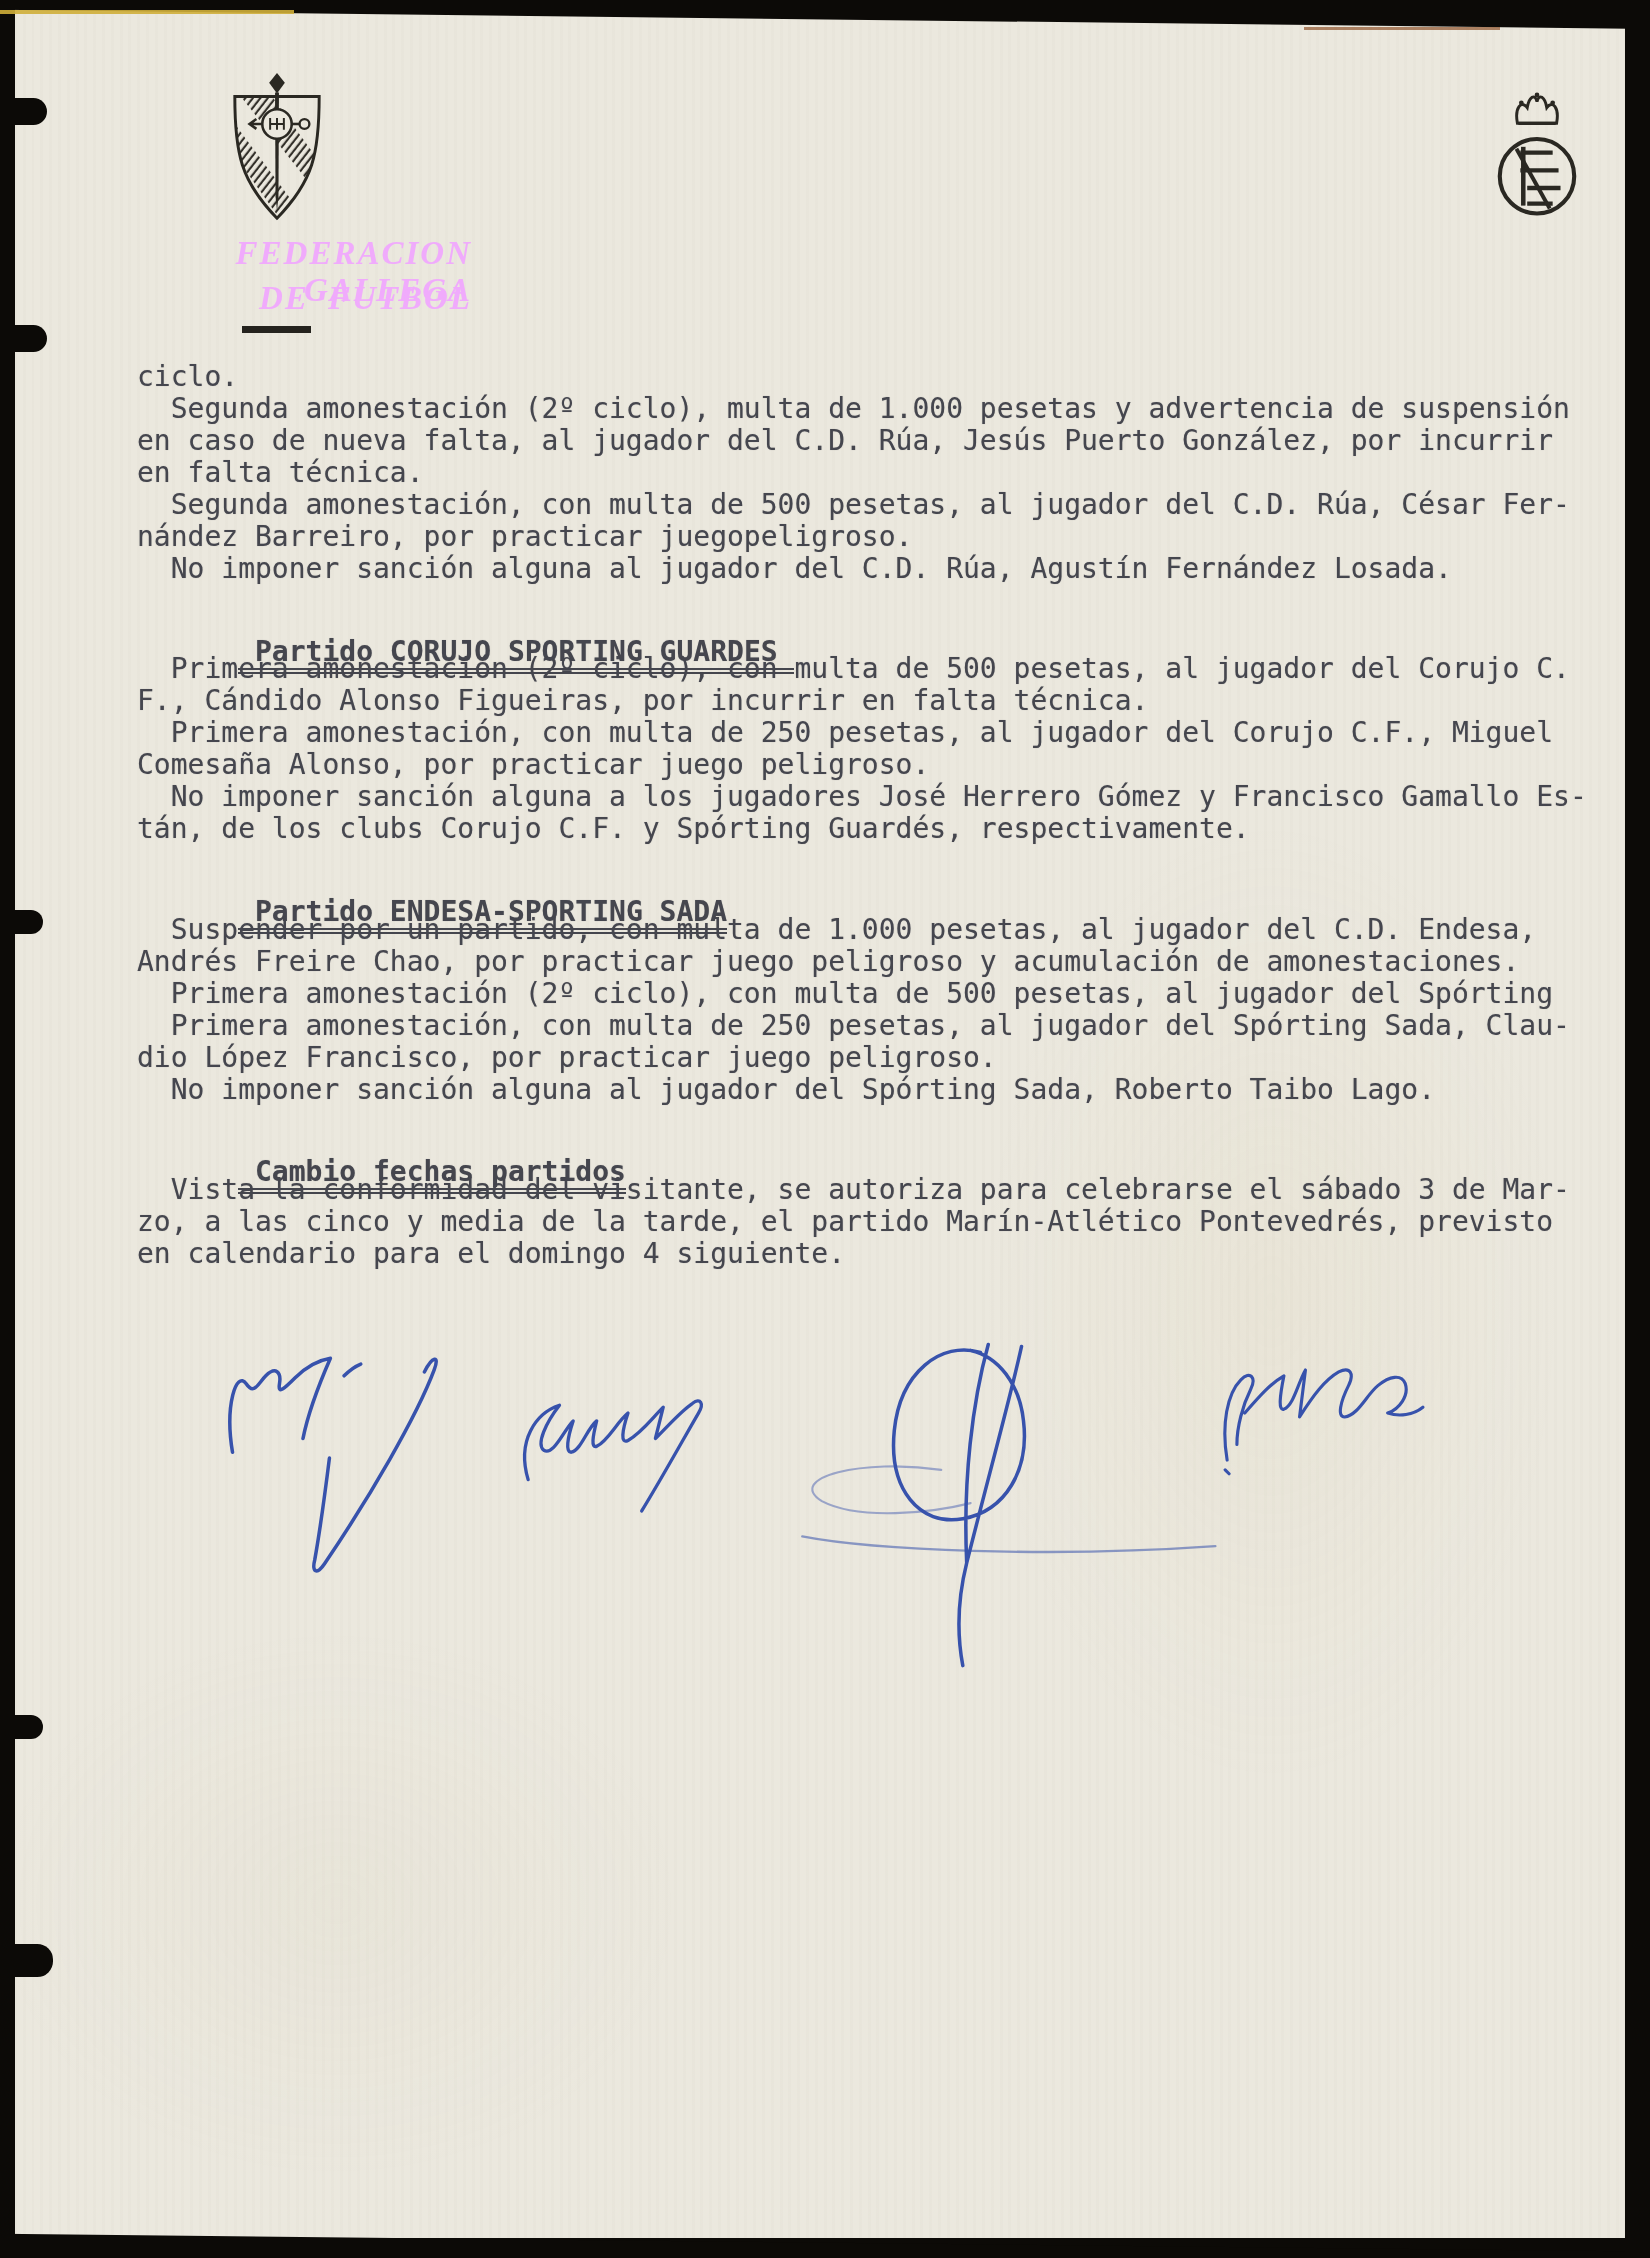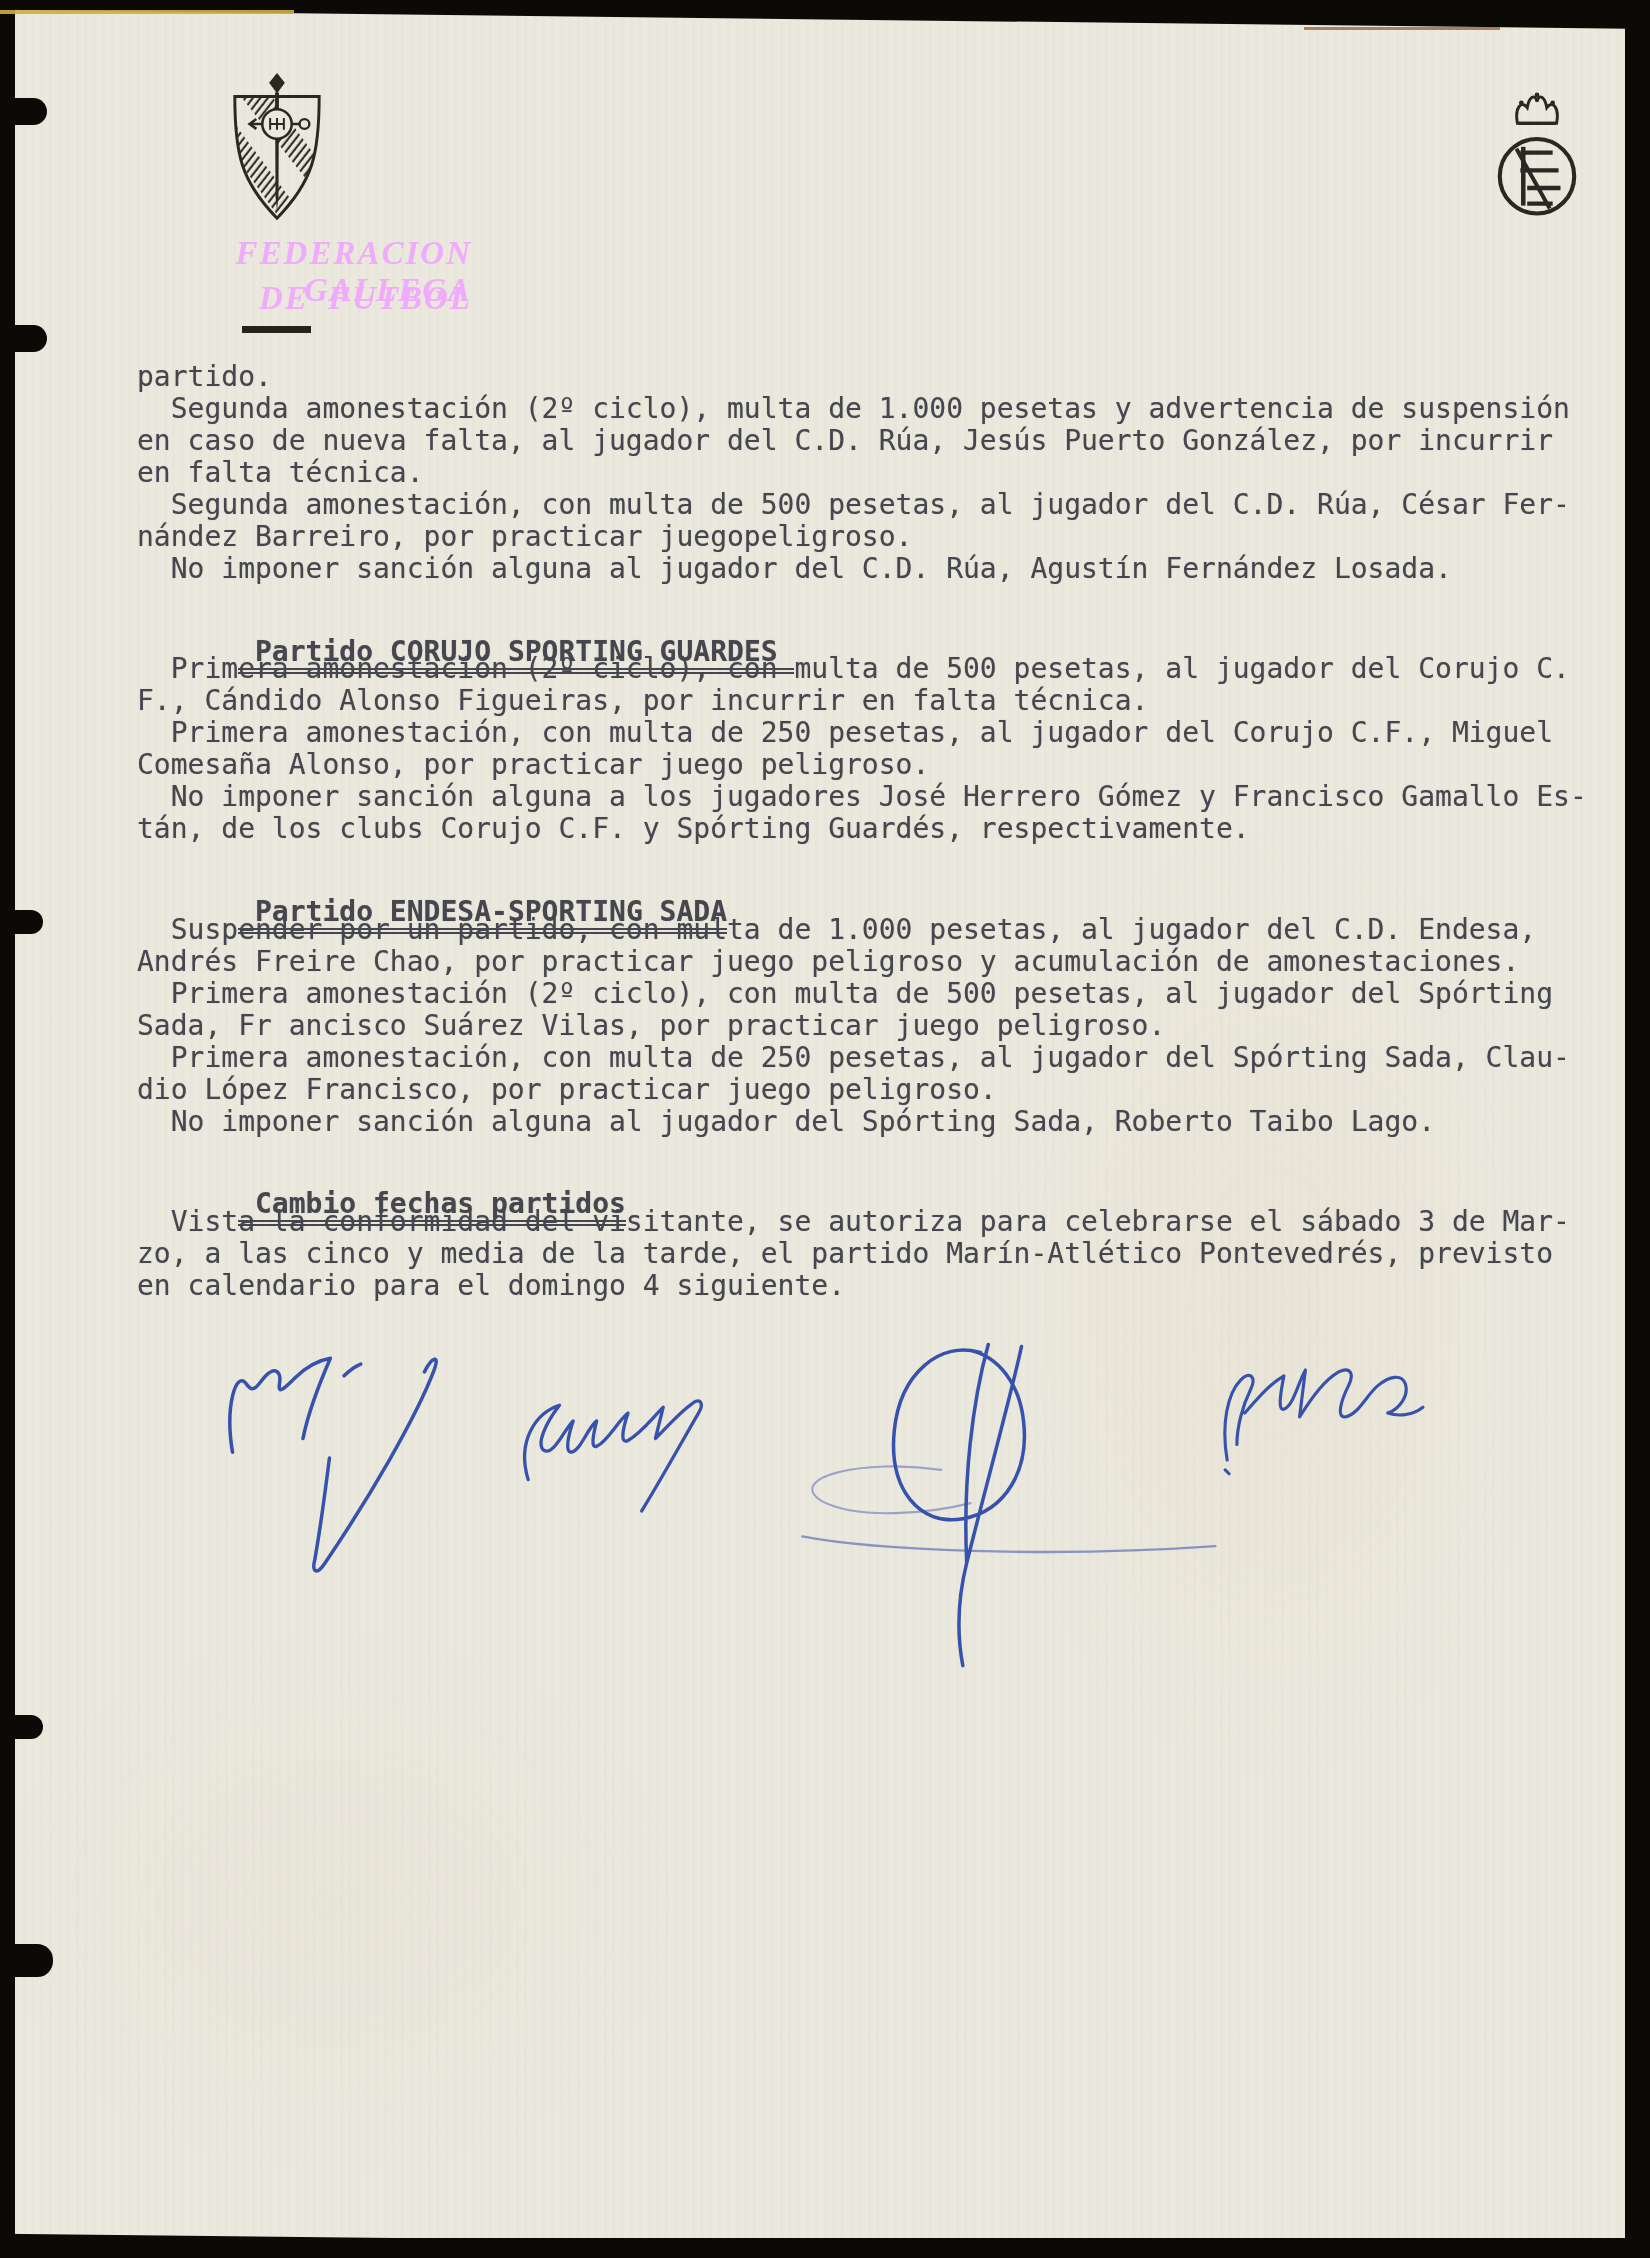--- a/index.html
+++ b/index.html
@@ -98,21 +98,21 @@
     <path d="M36 58 V118" stroke="#2a2822" stroke-width="4.6" fill="none"></path>
     <path d="M33 64 H66 M33 82 H72 M40 100 H74 M40 116 H66" stroke="#2a2822" stroke-width="4.4" fill="none"></path>
     <path d="M29 60 L63 121" stroke="#2a2822" stroke-width="4" fill="none"></path>
   </svg>
 
   <div class="org-name org-line1">FEDERACION GALLEGA</div>
   <div class="org-name org-line2">DE FUTBOL</div>
   <div class="org-divider"></div>
 
   <div class="doc-body">
-    <div class="line">partido.</div>
+    <div class="line">ciclo.</div>
     <div class="line">  Segunda amonestación (2º ciclo), multa de 1.000 pesetas y advertencia de suspensión</div>
     <div class="line">en caso de nueva falta, al jugador del C.D. Rúa, Jesús Puerto González, por incurrir</div>
     <div class="line">en falta técnica.</div>
     <div class="line">  Segunda amonestación, con multa de 500 pesetas, al jugador del C.D. Rúa, César Fer-</div>
     <div class="line">nández Barreiro, por practicar juegopeligroso.</div>
     <div class="line">  No imponer sanción alguna al jugador del C.D. Rúa, Agustín Fernández Losada.</div>
     <div class="line hline">
       <span> Partido CORUJO SPORTING GUARDES </span>
     </div>
     <div class="line">  Primera amonestación (2º ciclo), con multa de 500 pesetas, al jugador del Corujo C.</div>
@@ -120,21 +120,20 @@
     <div class="line">  Primera amonestación, con multa de 250 pesetas, al jugador del Corujo C.F., Miguel</div>
     <div class="line">Comesaña Alonso, por practicar juego peligroso.</div>
     <div class="line">  No imponer sanción alguna a los jugadores José Herrero Gómez y Francisco Gamallo Es-</div>
     <div class="line">tán, de los clubs Corujo C.F. y Spórting Guardés, respectivamente.</div>
     <div class="line hline">
       <span> Partido ENDESA-SPORTING SADA</span>
     </div>
     <div class="line">  Suspender por un partido, con multa de 1.000 pesetas, al jugador del C.D. Endesa,</div>
     <div class="line">Andrés Freire Chao, por practicar juego peligroso y acumulación de amonestaciones.</div>
     <div class="line">  Primera amonestación (2º ciclo), con multa de 500 pesetas, al jugador del Spórting</div>
-    <div class="line">Sada, Fr ancisco Suárez Vilas, por practicar juego peligroso.</div>
     <div class="line">  Primera amonestación, con multa de 250 pesetas, al jugador del Spórting Sada, Clau-</div>
     <div class="line">dio López Francisco, por practicar juego peligroso.</div>
     <div class="line">  No imponer sanción alguna al jugador del Spórting Sada, Roberto Taibo Lago.</div>
     <div class="line hline">
       <span> Cambio fechas partidos</span>
     </div>
     <div class="line">  Vista la conformidad del visitante, se autoriza para celebrarse el sábado 3 de Mar-</div>
     <div class="line">zo, a las cinco y media de la tarde, el partido Marín-Atlético Pontevedrés, previsto</div>
     <div class="line">en calendario para el domingo 4 siguiente.</div>
   </div>

